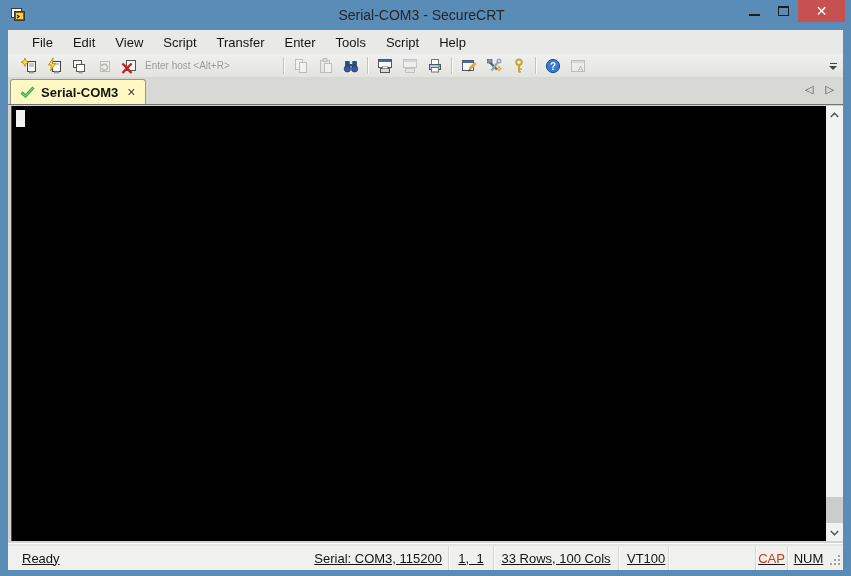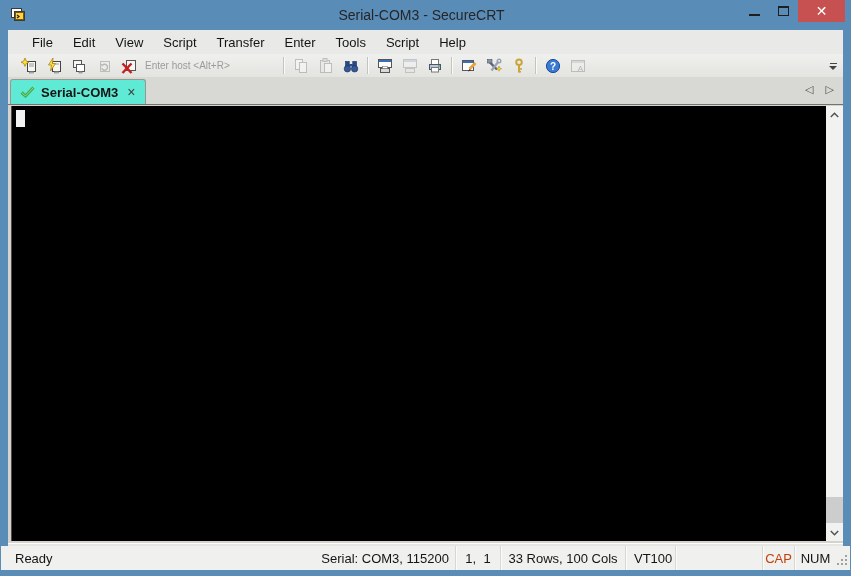--- a/index.html
+++ b/index.html
@@ -37,42 +37,42 @@
   .host-input::placeholder { color: #9b9b9b; opacity: 1; }
   .overflow-btn { position: absolute; right: 3px; top: 3px; width: 14px; height: 18px;
                   display: flex; flex-direction: column; align-items: center; justify-content: center; gap: 2px; }
   .overflow-dash { width: 7px; height: 1px; background: #444; }
   .overflow-tri { width: 0; height: 0; border-left: 4px solid transparent;
                   border-right: 4px solid transparent; border-top: 4px solid #444; }
 
   
   .tabbar { margin: 0 8px; height: 26px; background: #d8d8d5; position: relative;
             display: flex; align-items: flex-end; }
-  .tab { height: 25px; margin-left: 2px; background: #5eead4; border: 1px solid #97978f;
+  .tab { height: 25px; margin-left: 2px; background: #fef9c3; border: 1px solid #97978f;
          border-bottom: none; border-radius: 3px 3px 0 0; display: flex; align-items: center;
          padding: 0 9px; gap: 6px; }
   .tab-label { font-weight: bold; font-size: 13px; color: #141414; }
   .tab-close { color: #3c3c3c; font-size: 14px; line-height: 1; margin-left: 3px; }
   .tab-nav { position: absolute; right: 9px; top: 5px; display: flex; gap: 12px;
              color: #4a4a4a; font-size: 11px; }
 
   
   .terminal-wrap { margin: 0 8px; height: 439px; background: #d6d3ce;
                    border-top: 1px solid #74746f; display: flex; padding: 1px 0 2px 3px; }
   .terminal { flex: 1; background: #000000; position: relative; border-left: 1px solid #4d4d4a; }
   .cursor { position: absolute; left: 4px; top: 4px; width: 9px; height: 17px; background: #f2f2f2; }
   .scrollbar { width: 17px; background: #f2f2f0; display: flex; flex-direction: column; }
   .sb-btn { height: 17px; display: flex; align-items: center; justify-content: center; }
   .sb-track { flex: 1; position: relative; }
   .sb-thumb { position: absolute; left: 0; bottom: 1px; width: 17px; height: 26px; background: #cdcdcd; }
 
   
   .status-gap { margin: 0 8px; height: 3px; background: #e6e6e3; border-top: 1px solid #fdfdfb; }
-  .statusbar { margin: 0 1px; height: 24px; background: #f0f0ee; display: flex;
-               align-items: stretch; font-size: 13px; color: #141414; position: relative; }
+  .statusbar { margin: 0 8px; height: 24px; background: #f0f0ee; display: flex;
+               align-items: stretch; font-size: 13px; color: #141414; position: relative; text-decoration: underline; }
   .seg { display: flex; align-items: center; border-right: 1px solid #d7d7d4;
          box-shadow: 1px 0 0 #fbfbf9; padding: 0 6px; }
   .seg.ready { flex: 1; padding-left: 14px; border-right: none; box-shadow: none; }
   .seg.serial { width: 142px; justify-content: flex-end; }
   .seg.pos { width: 45px; justify-content: center; white-space: pre; }
   .seg.grid { width: 125px; justify-content: center; }
   .seg.emu { width: 50px; padding-left: 8px; }
   .seg.empty { width: 87px; }
   .seg.cap { width: 32px; justify-content: center; color: #c2410c; }
   .seg.num { width: 41px; justify-content: center; border-right: none; box-shadow: none; }

